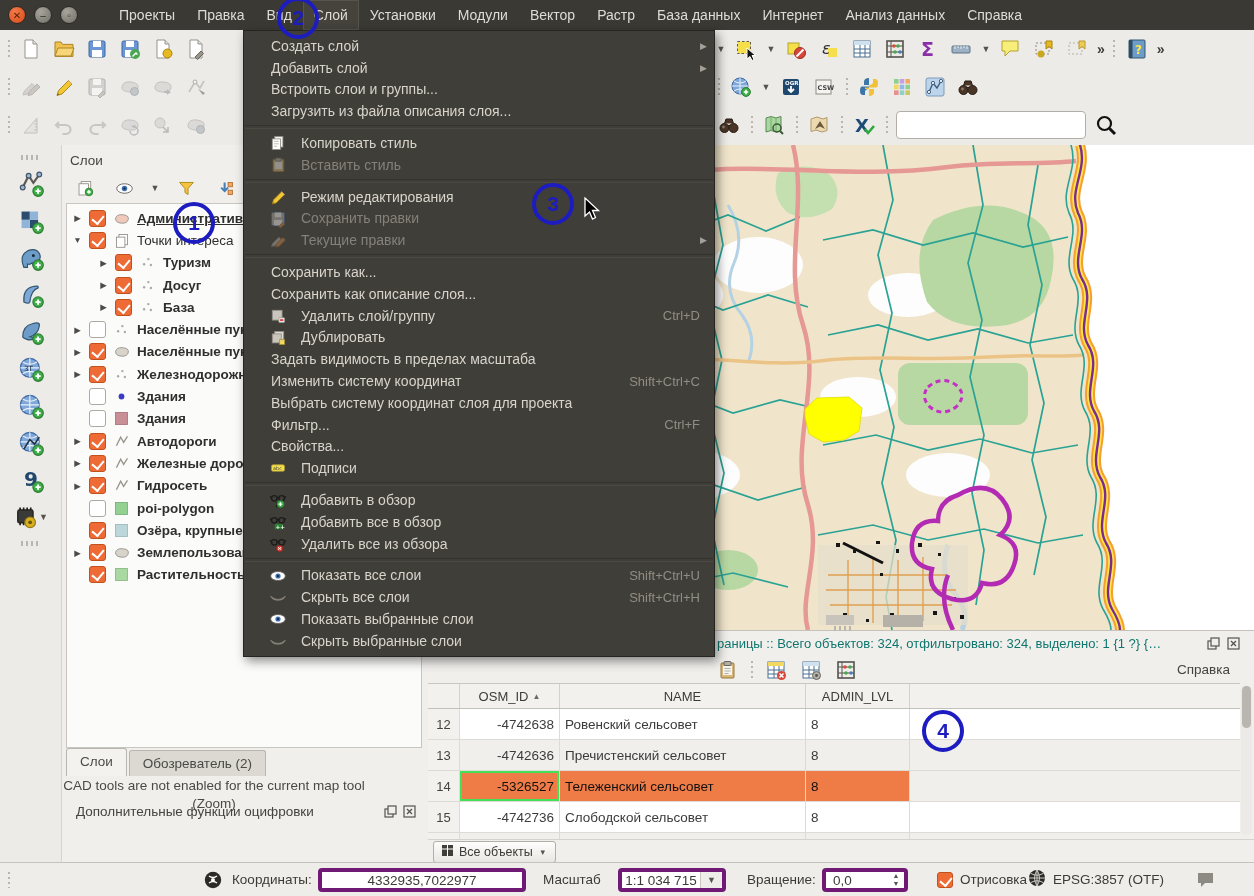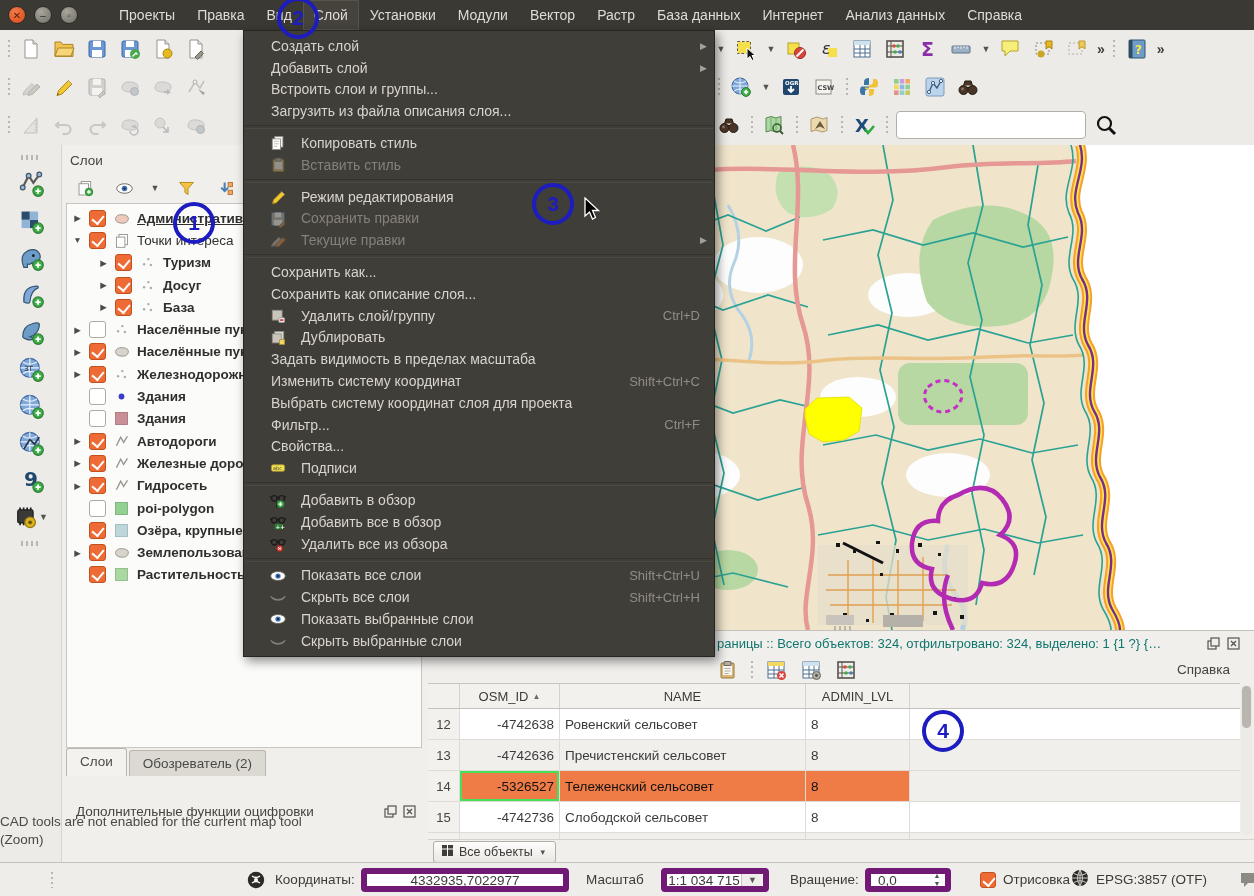--- a/index.html
+++ b/index.html
@@ -42,21 +42,21 @@
   .cb.on{background:#ee6b36;border-color:#c2511d;}
   .cb.on::after{content:"";position:absolute;left:4px;top:2px;width:6px;height:9px;border:solid #fff;border-width:0 2.2px 2.2px 0;transform:rotate(40deg);}
   .sw{width:19px;height:17px;flex:none;display:flex;align-items:center;justify-content:center;}
   .indent{width:20px;flex:none;}
   
   #dock-tabs{position:absolute;left:4px;top:603px;display:flex;align-items:flex-end;}
   .tab{padding:5px 13px;font-size:13.5px;color:#4a4a45;background:#dcd9d3;border:1px solid #b9b6b0;border-bottom:none;border-radius:3px 3px 0 0;margin-right:2px;}
   .tab.active{background:#f4f2ef;padding-bottom:7px;}
   #digi-title{position:absolute;left:14px;top:659px;width:340px;display:flex;align-items:center;font-size:13.5px;color:#45443f;}
   #digi-title .btns{margin-left:auto;display:flex;gap:5px;}
-  #digi-msg{position:absolute;left:-62px;top:668px;width:428px;text-align:left;font-size:13.5px;color:#4a4944;line-height:1.35;}
+  #digi-msg{position:absolute;left:-62px;top:632px;width:428px;text-align:center;font-size:13.5px;color:#4a4944;line-height:1.35;}
   
   #map{position:absolute;left:428px;top:145px;width:826px;height:485px;background:#fff;overflow:hidden;}
   #map svg{display:block;}
   #map-grip{position:absolute;left:834px;top:626px;z-index:5;}
   
   #attr{position:absolute;left:428px;top:630px;width:826px;height:232px;background:#f1efec;border-top:1px solid #c5c2bd;box-sizing:border-box;}
   #attr-titlebar{position:absolute;left:0;top:0;width:100%;height:26px;}
   #attr-title{position:absolute;left:289px;top:5px;font-size:13px;color:#0f766e;white-space:nowrap;}
   #attr-title-btns{position:absolute;right:14px;top:5px;display:flex;gap:6px;}
   #attr-toolbar{position:absolute;left:286px;top:26px;height:26px;display:flex;align-items:center;gap:9px;}
@@ -73,22 +73,22 @@
   .arow.sel{background:#ef7b46;color:#111;}
   .arow.sel .ac.num{background:#f2f1ee;color:#45443f;}
   .arow.sel .ac.osm{box-shadow:inset 0 0 0 2px #45e05a;}
   #attr-scroll{position:absolute;right:2px;top:54px;width:11px;height:150px;background:#eceae6;border-radius:6px;}
   #attr-scroll .thumb{position:absolute;left:1px;top:1px;width:9px;height:42px;background:#b9b6b0;border-radius:5px;}
   #attr-footer{position:absolute;left:0;top:208px;width:100%;height:24px;background:#f1efec;border-top:1px solid #d5d2cc;display:flex;align-items:center;}
   #allfeat-btn{margin-left:5px;height:20px;display:flex;align-items:center;gap:5px;padding:0 7px;font-size:12.5px;color:#3c3b37;
                background:linear-gradient(#fdfdfc,#e9e7e3);border:1px solid #b3afa8;border-radius:3px;}
   
   #statusbar{position:absolute;left:0;top:862px;width:1254px;height:34px;background:#efede9;border-top:1px solid #c5c2bd;box-sizing:border-box;font-size:13.5px;color:#3c3b37;}
-  .sb-abs{position:absolute;top:0;height:33px;display:flex;align-items:center;margin-left:43px;}
-  .inp{background:#fff;border:6px solid #701a75;border-radius:4px;height:24px;box-sizing:border-box;display:flex;align-items:center;}
+  .sb-abs{position:absolute;top:0;height:33px;display:flex;align-items:center;}
+  .inp{background:#fff;border:4px solid #701a75;border-radius:4px;height:24px;box-sizing:border-box;display:flex;align-items:center;}
   #coord-input{left:318px;width:208px;justify-content:center;font-size:13.5px;}
   #scale-combo{left:618px;width:108px;}
   #scale-combo .val{flex:1;text-align:center;}
   #scale-combo .arrowseg{width:21px;height:100%;border-left:1px solid #c9c6c0;background:#efedea;display:flex;align-items:center;justify-content:center;font-size:9px;color:#55534d;border-radius:0 3px 3px 0;}
   #rot-spin{left:822px;width:86px;padding-left:7px;}
   #rot-spin .spin{margin-left:auto;width:16px;display:flex;flex-direction:column;align-items:center;font-size:7px;color:#55534d;line-height:1.1;}
   
   #layer-menu{position:absolute;left:243px;top:30px;width:472px;background:#403e38;border:1px solid #27251f;
               box-shadow:3px 4px 10px rgba(0,0,0,.45);padding:4px 0;z-index:40;box-sizing:border-box;}
   .mi{position:relative;display:flex;align-items:center;height:21.8px;padding:0 14px 0 27px;color:#d8d4cc;font-size:14px;white-space:nowrap;}

